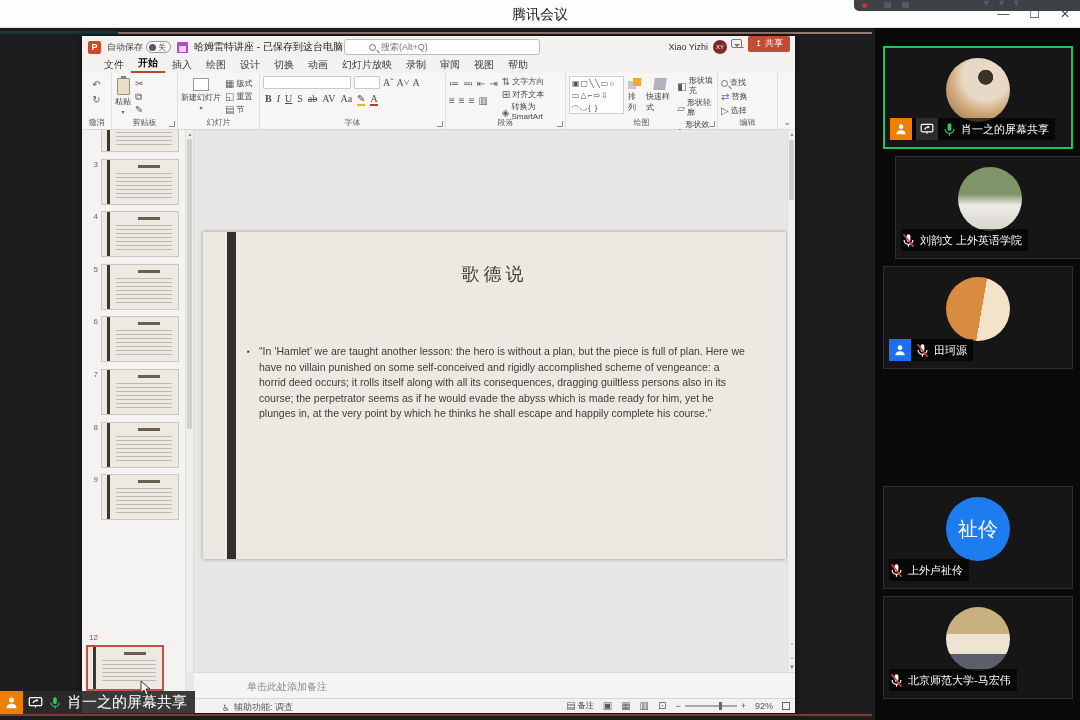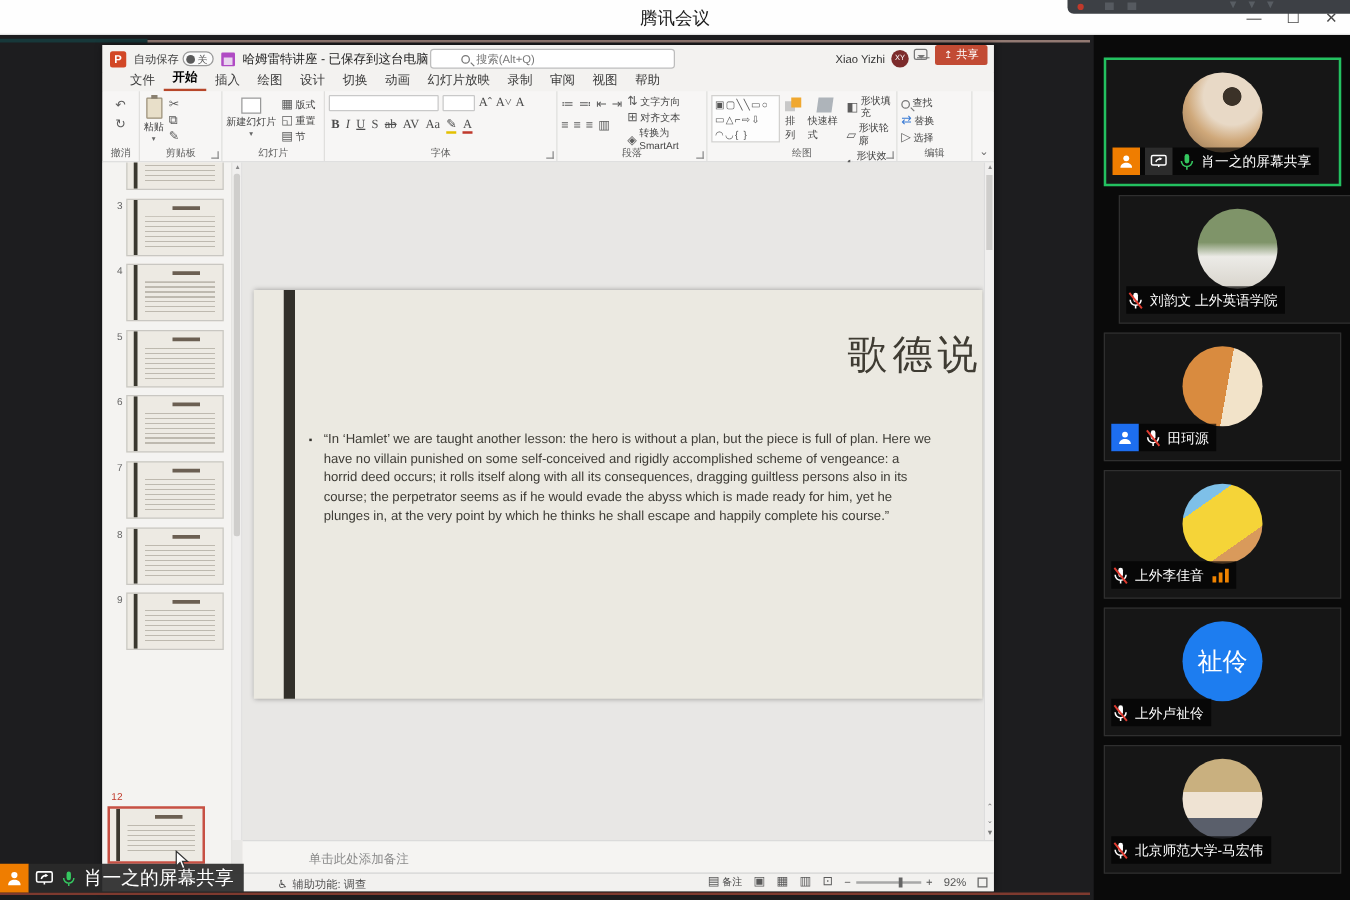--- a/index.html
+++ b/index.html
@@ -90,21 +90,21 @@
   .t-num.selected { color:#c0392b; }
   .thumb { width:78px; height:46px; background:#edeae3; border:1px solid #c9c7c2; position:relative; overflow:hidden; }
   .thumb.selected { border:2px solid #c75044; }
   .thumb::before { content:""; position:absolute; left:5px; top:0; bottom:0; width:3px; background:#3a382f; }
   .t-title { position:absolute; left:36px; top:5px; width:22px; height:3px; background:#6b5f52; }
   .t-lines { position:absolute; left:14px; right:6px; top:13px; bottom:5px; background:repeating-linear-gradient(180deg,#b2ada2 0 1px,transparent 1px 4px); opacity:.8; }
 
   .canvas { position:absolute; left:112px; top:0; right:0; bottom:26px; background:#e8e7e5; }
   .slide { position:absolute; left:9px; top:102px; width:583px; height:327px; background:#ebe9e1; box-shadow:0 0 4px rgba(0,0,0,.35); }
   .slide-bar { position:absolute; left:24px; top:0; bottom:0; width:9px; background:#32302a; }
-  .slide-title { position:absolute; left:0; right:0; top:30px; text-align:right; font-family:"DejaVu Serif","Liberation Serif",serif; font-size:32px; color:#3f3c33; letter-spacing:4px; }
+  .slide-title { position:absolute; left:0; right:0; top:30px; text-align:center; font-family:"DejaVu Serif","Liberation Serif",serif; font-size:18px; color:#3f3c33; letter-spacing:4px; }
   .slide-body { position:absolute; left:44px; top:112px; width:500px; font-size:10.5px; line-height:15.6px; color:#3e3c36; }
   .slide-body::before { content:"▪"; position:absolute; left:0; top:0; font-size:8px; color:#33312c; }
   .slide-body .qt { display:block; padding-left:12px; }
   .canvas-scroll { position:absolute; right:0; top:0; width:8px; bottom:0; background:#f0efee; border-left:1px solid #ddd; }
   .canvas-scroll .arr { width:8px; text-align:center; font-size:5px; color:#888; position:absolute; left:0; }
   .canvas-scroll .cthumb { position:absolute; left:1px; top:10px; width:5px; height:60px; background:#cfcecc; }
   .nav-btns { position:absolute; left:0; bottom:2px; width:8px; display:flex; flex-direction:column; gap:4px; align-items:center; font-size:6px; color:#777; }
 
   .notes { position:absolute; left:112px; right:0; bottom:0; height:26px; background:#f5f4f2; border-top:1px solid #dbdbdb; }
   .notes span { position:absolute; left:53px; top:7px; font-size:10px; color:#8a8a8a; }
@@ -579,37 +579,20 @@
             </span>
             <svg width="15" height="15" viewBox="0 0 24 24" style="flex:0 0 auto">
     <rect x="9" y="2" width="6" height="12" rx="3" fill="#ffffff"></rect>
     <path d="M5 11a7 7 0 0 0 14 0" stroke="#ffffff" stroke-width="2" fill="none"></path>
     <line x1="12" y1="18" x2="12" y2="22" stroke="#ffffff" stroke-width="2"></line>
     <line x1="4" y1="2" x2="20" y2="22" stroke="#e03b30" stroke-width="2.5"></line>
             </svg>
             <span>田珂源</span>
           </div>
         </div>
-        <div class="tile" style="top: 348px;">
-          <div class="t-avatar av-pikachu"></div>
-          <div class="name-bar">
-            <svg width="15" height="15" viewBox="0 0 24 24" style="flex:0 0 auto">
-    <rect x="9" y="2" width="6" height="12" rx="3" fill="#ffffff"></rect>
-    <path d="M5 11a7 7 0 0 0 14 0" stroke="#ffffff" stroke-width="2" fill="none"></path>
-    <line x1="12" y1="18" x2="12" y2="22" stroke="#ffffff" stroke-width="2"></line>
-    <line x1="4" y1="2" x2="20" y2="22" stroke="#e03b30" stroke-width="2.5"></line>
-            </svg>
-            <span>上外李佳音</span>
-            <span class="sig">
-              <i style="height:5px"></i>
-              <i style="height:8px"></i>
-              <i style="height:11px"></i>
-            </span>
-          </div>
-        </div>
         <div class="tile" style="top: 458px;">
           <div class="t-avatar av-initials">
             <span>祉伶</span>
           </div>
           <div class="name-bar">
             <svg width="15" height="15" viewBox="0 0 24 24" style="flex:0 0 auto">
     <rect x="9" y="2" width="6" height="12" rx="3" fill="#ffffff"></rect>
     <path d="M5 11a7 7 0 0 0 14 0" stroke="#ffffff" stroke-width="2" fill="none"></path>
     <line x1="12" y1="18" x2="12" y2="22" stroke="#ffffff" stroke-width="2"></line>
     <line x1="4" y1="2" x2="20" y2="22" stroke="#e03b30" stroke-width="2.5"></line>

